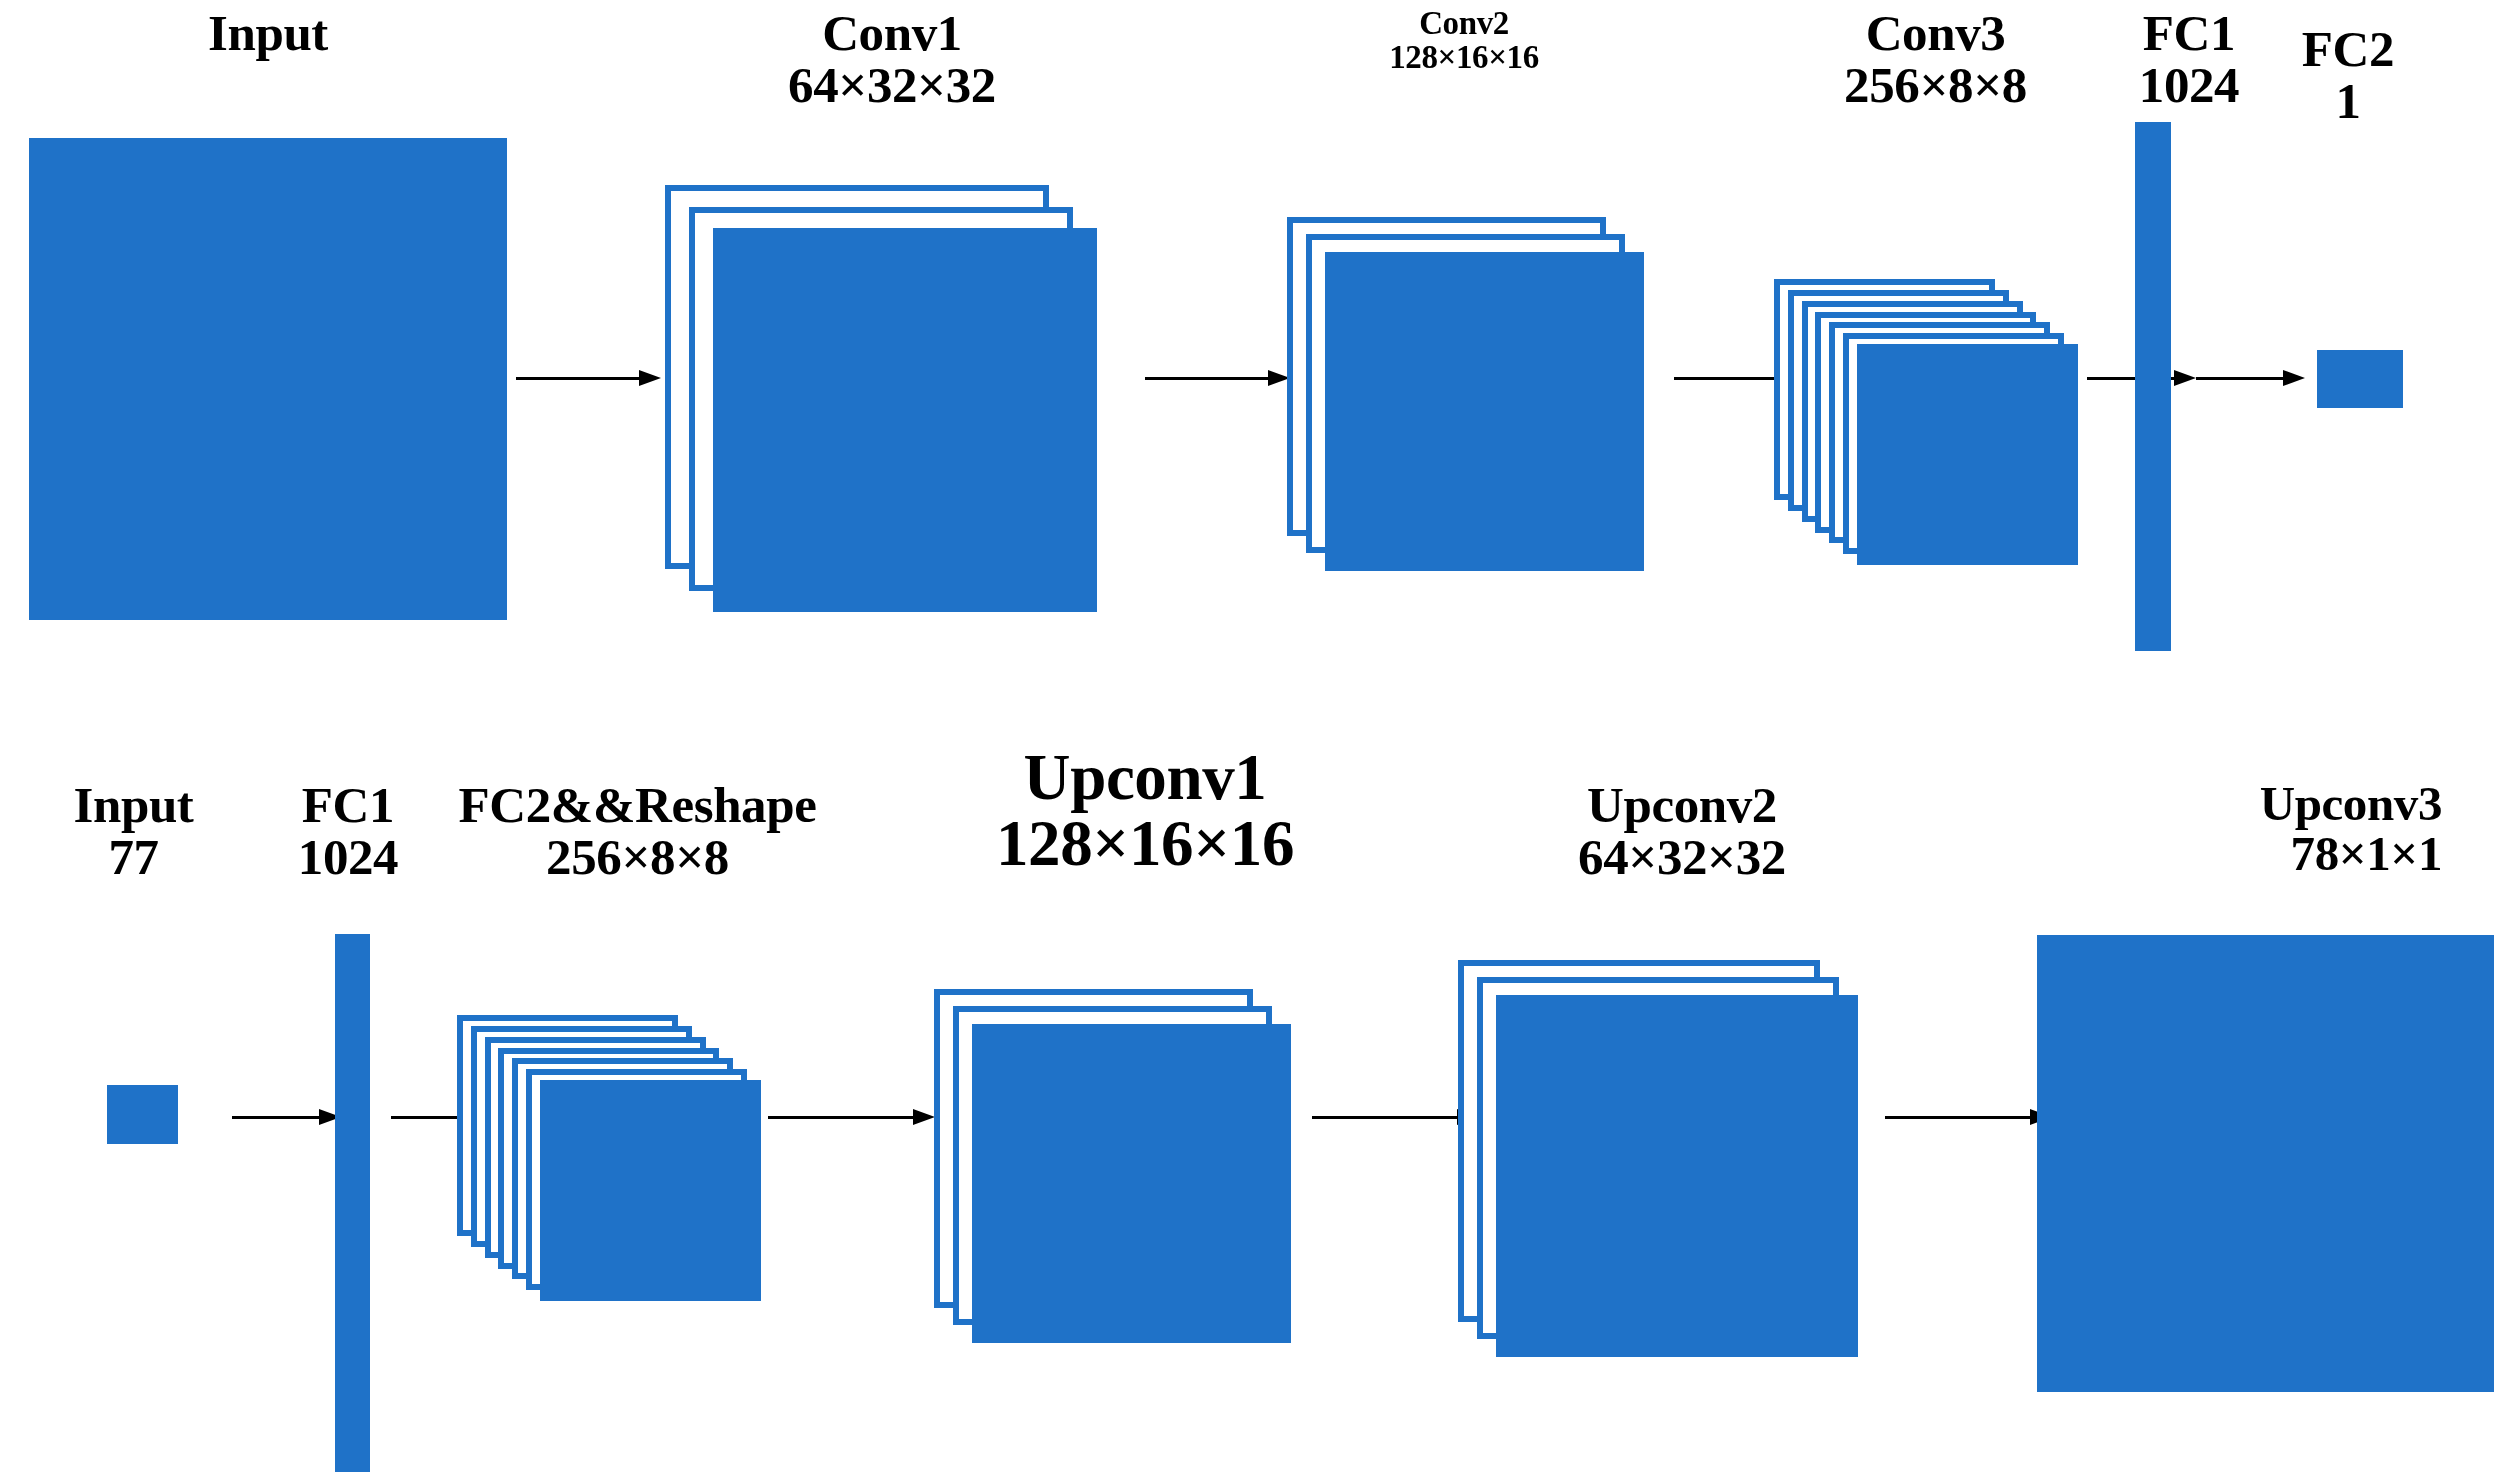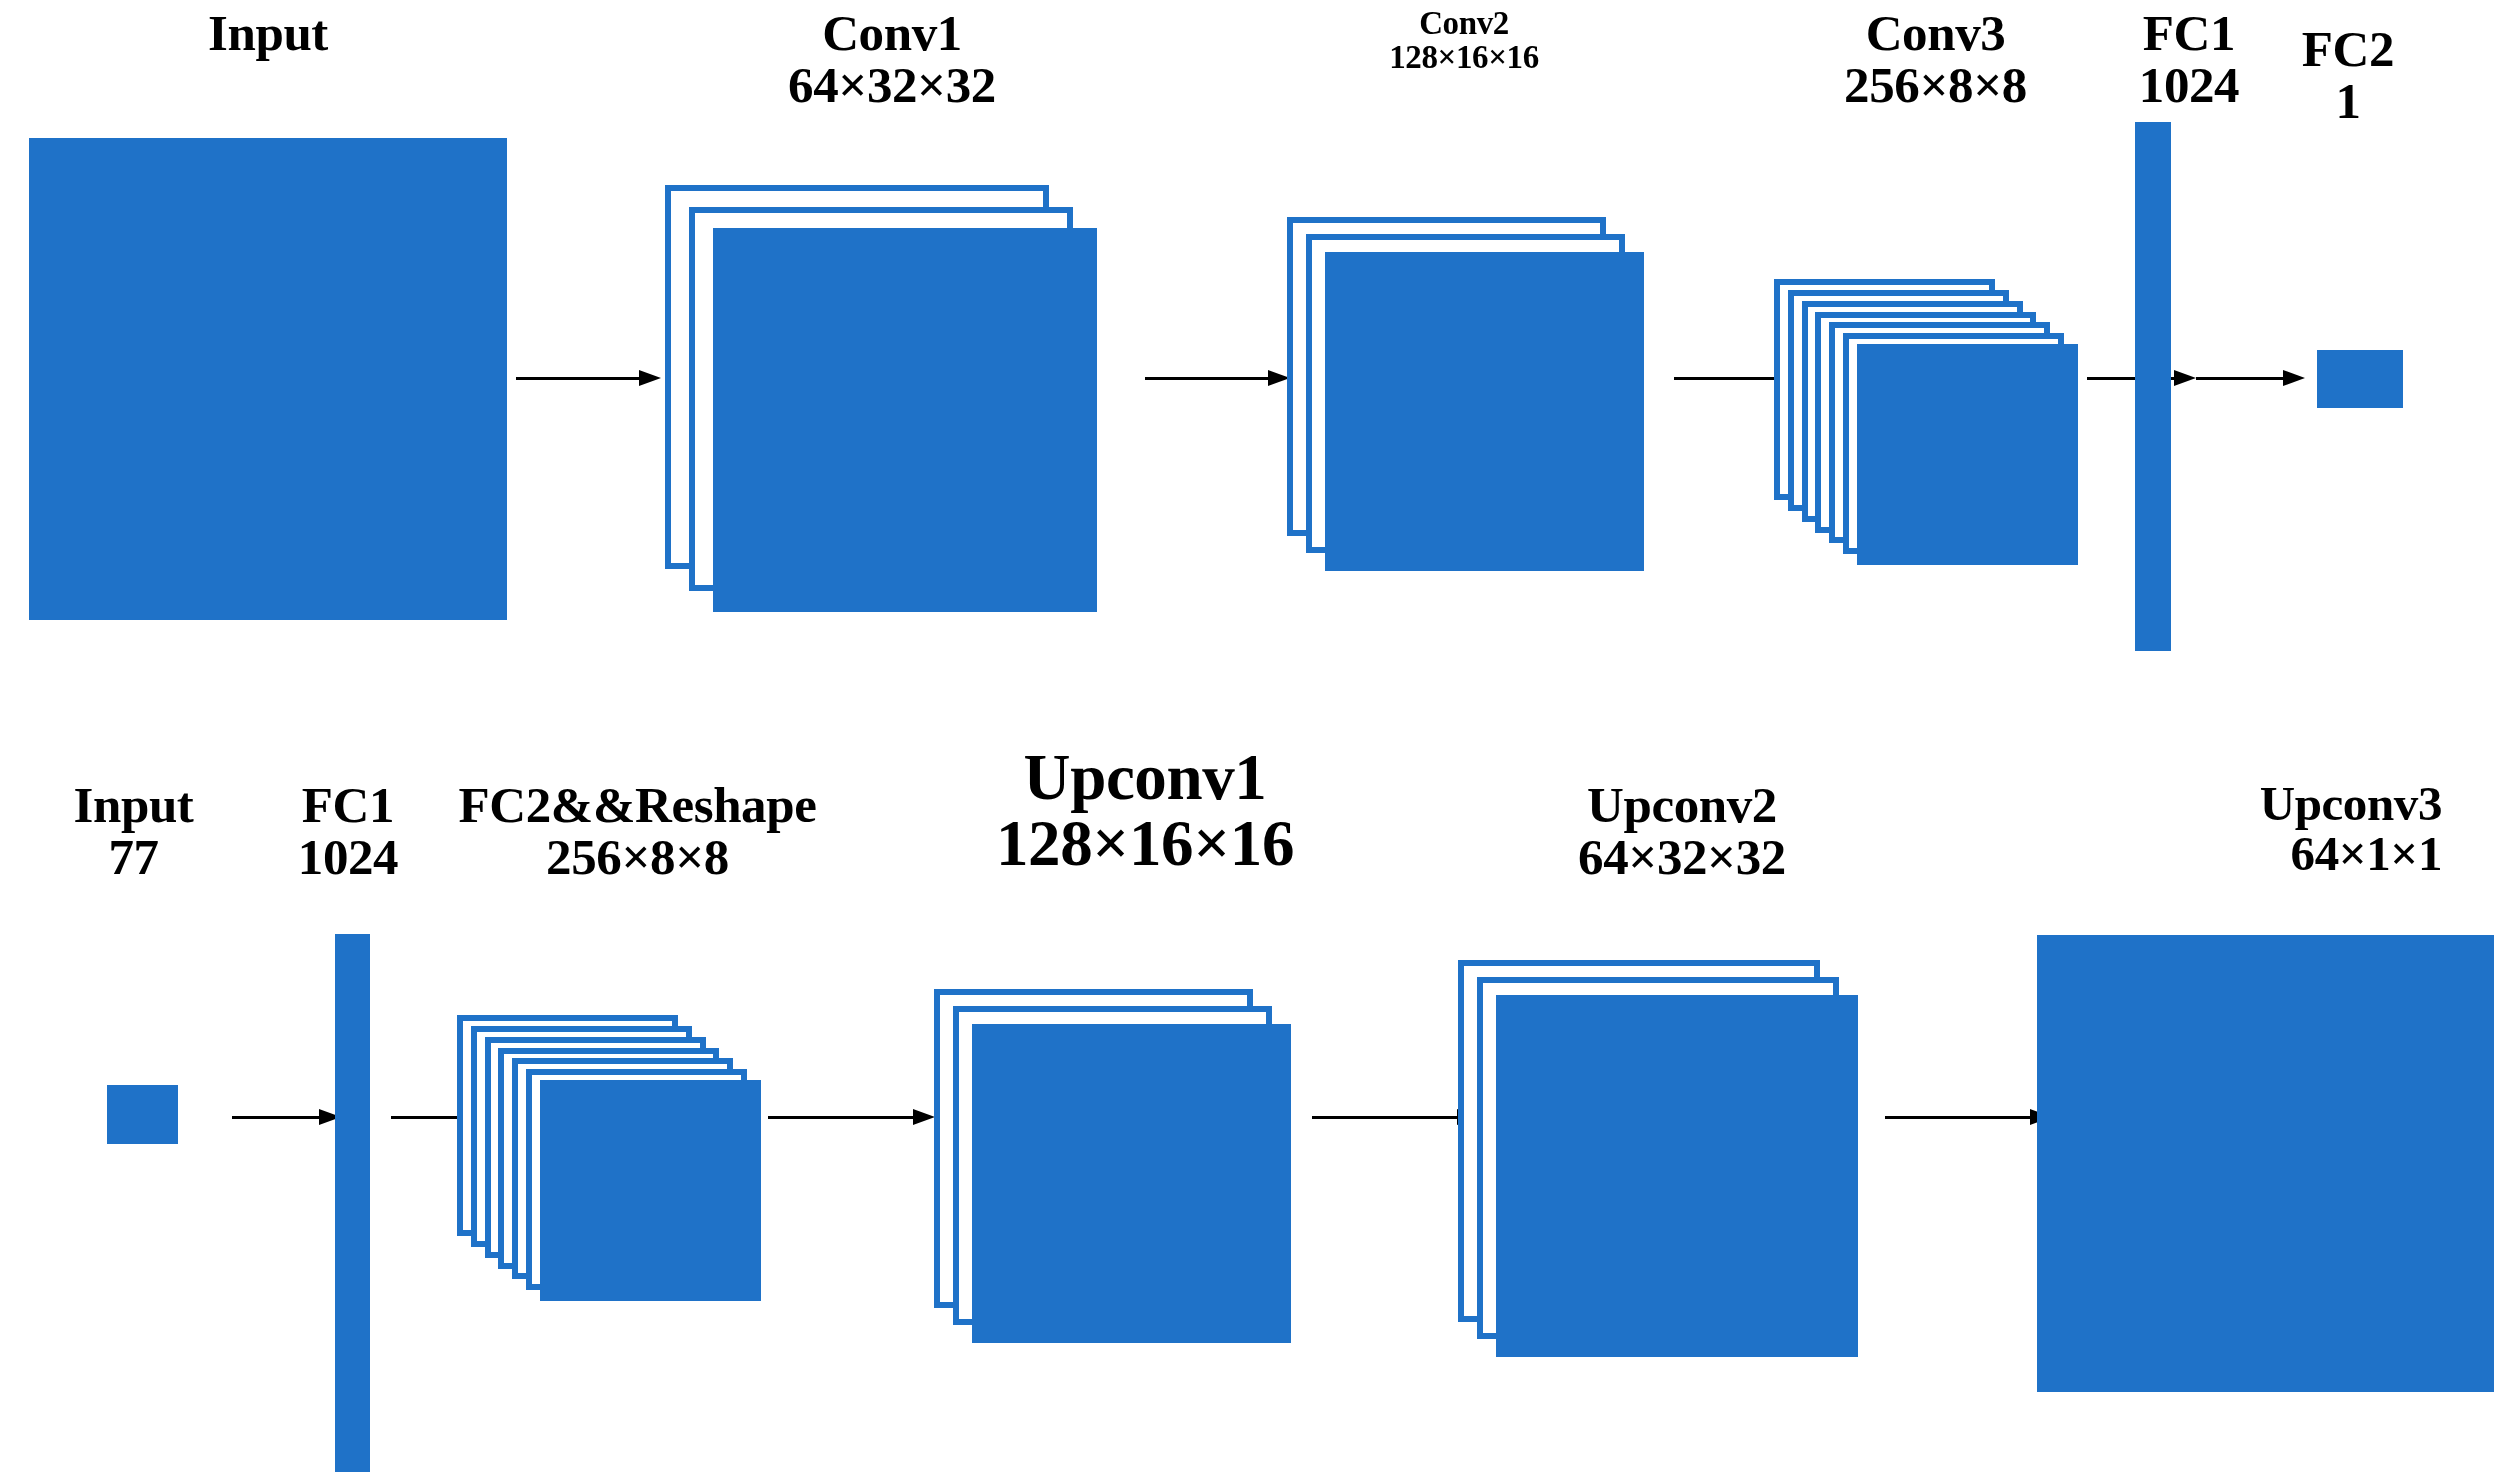--- a/index.html
+++ b/index.html
@@ -223,21 +223,21 @@
       <div class="sheet front" style="left:38px; top:35px; width:362px;height:362px;"></div>
     </div>
 
     <div class="arrow" style="left:1885px;top:1109px;width:167px;">
       <div class="shaft" style="width:146px;"></div>
       <div class="head" style="left:145px;"></div>
     </div>
 
     <div class="label" style="left:2109px;top:779px;width:333px;font-size:49px;text-align:right;">
       <span class="l1">Upconv3</span>
-      <span class="l2">64×1×1</span>
+      <span class="l2">78×1×1</span>
     </div>
     <div class="stage" style="left:2037px;top:935px;width:464px;height:464px;">
       <div class="plain" style="left:0px;top:0px;width:457px;height:457px;"></div>
     </div>
 
   </div>
 
 </div>
 
 

